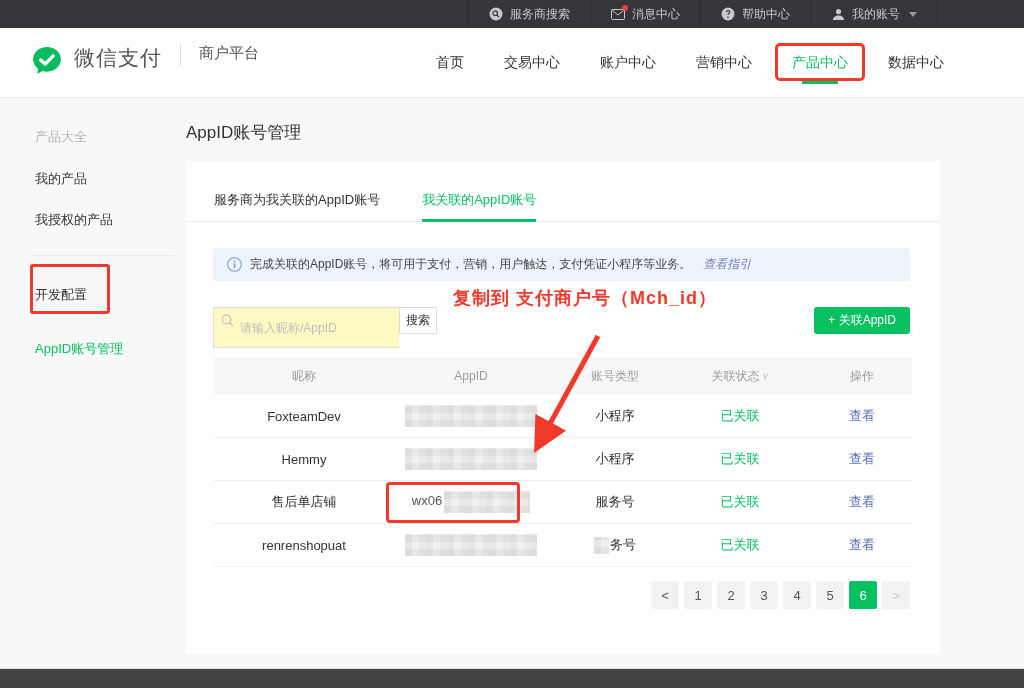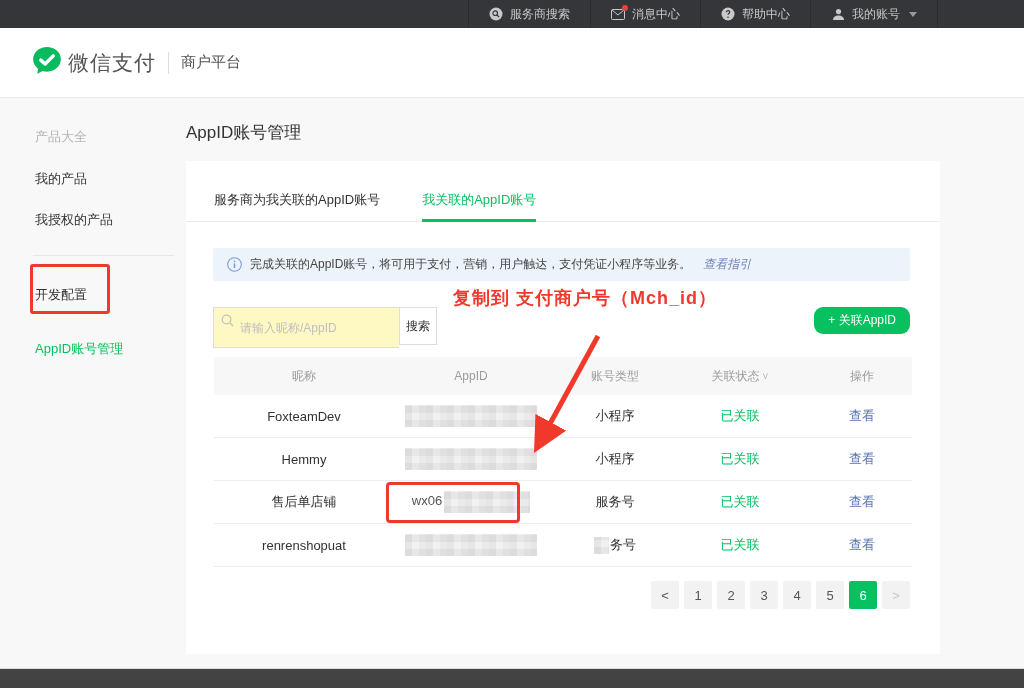--- a/index.html
+++ b/index.html
@@ -10,21 +10,21 @@
   .topbar { height:28px; background:#35363a; display:flex; justify-content:flex-end; padding-right:86px; }
   .topbar-item { display:flex; align-items:center; gap:7px; padding:0 20px; font-size:12px; color:#c9c9c9; border-left:1px solid #2a2b2e; cursor:pointer; }
   .topbar-item:last-child { border-right:1px solid #2a2b2e; }
   .tb-icon { position:relative; width:14px; height:14px; display:inline-flex; align-items:center; justify-content:center; }
   .tb-icon svg { display:block; }
   .tb-dot { position:absolute; top:-2px; right:-3px; width:6px; height:6px; background:#e64340; border-radius:50%; }
   .tb-caret { width:0; height:0; border-left:4px solid transparent; border-right:4px solid transparent; border-top:5px solid #9a9a9c; margin-left:2px; }
 
   
   .header { height:70px; background:#fff; border-bottom:1px solid #e9e9e9; display:flex; align-items:center; justify-content:space-between; padding:0 76px 0 30px; }
-  .brand { display:flex; align-items:center; gap:4px; }
+  .brand { display:flex; align-items:flex-start; gap:10px; }
   .brand-name { font-size:21px; color:#555; letter-spacing:1px; }
   .brand-sep { width:1px; height:22px; background:#ddd; margin:0 8px; }
   .portal { font-size:15px; color:#555; }
   .nav { display:flex; gap:32px; align-items:center; }
   .nav-item { font-size:14px; color:#333; cursor:pointer; position:relative; padding:6px 4px; text-decoration:none; }
   .nav-item.active { color:#07c160; }
   .nav-item.active .nav-underline { position:absolute; left:14px; right:14px; bottom:-6px; height:3px; background:#07c160; }
 
   
   .red-box { position:absolute; border:3px solid #f0392b; border-radius:5px; pointer-events:none; }
@@ -54,22 +54,22 @@
   .info-icon { flex:none; margin-right:8px; display:inline-flex; }
   .banner-text { font-size:12px; color:#454545; }
   .banner-link { font-size:12px; color:#7182b8; margin-left:12px; text-decoration:none; cursor:pointer;font-style:italic; }
 
   
   .toolbar { margin:26px 30px 0 27px; height:27px; display:flex; align-items:center; position:relative; }
   .searchbox { display:flex; height:27px; }
   .search-input { width:186px; height:41px; border:1px solid #ddd; border-right:none; font-size:12px; color:#333; padding:0 8px 0 26px; outline:none; background:#fef9c3; }
   .search-input::placeholder { color:#bfbfbf; }
   .search-icon-wrap { position:absolute; left:8px; top:6px; pointer-events:none; }
-  .search-btn { width:38px; height:38px; border:1px solid #ddd; background:#fff; font-size:12px; color:#333; cursor:pointer; }
-  .add-btn { margin-left:auto; height:27px; padding:0 14px; background:#07c160; color:#fff; font-size:12px; border:none; border-radius:9px; cursor:pointer; }
+  .search-btn { width:38px; height:27px; border:1px solid #ddd; background:#fff; font-size:12px; color:#333; cursor:pointer; }
+  .add-btn { margin-left:auto; height:27px; padding:0 14px; background:#07c160; color:#fff; font-size:12px; border:none; border-radius:3px; cursor:pointer; }
 
   
   .table { margin:23px 28px 0 28px; }
   .thead, .trow { display:grid; grid-template-columns:166px 168px 120px 130px 1fr; align-items:center; }
   .thead { height:38px; background:#f7f7f7; font-size:12px; color:#9b9b9b; }
   .thead > div, .trow > div { padding-left:14px;text-align:center; }
   .trow { height:43px; border-bottom:1px solid #ededed; font-size:13px; color:#333; position:relative; }
   .col-caret { font-size:10px; color:#b5b5b5; margin-left:3px; }
   .status-ok { color:#07c160; }
   .action-link { color:#5a74b7; text-decoration:none; cursor:pointer; }
@@ -148,20 +148,32 @@
     <span>
       <svg width="34" height="34" viewBox="0 0 24 24">
           <path d="M12 2.2C6.6 2.2 2.2 6 2.2 10.8c0 2.7 1.4 5.1 3.5 6.7l-.6 3.5 3.9-1.9c.9.3 1.9.4 3 .4 5.4 0 9.8-3.8 9.8-8.7S17.4 2.2 12 2.2z" fill="#09bb5f"></path>
           <path d="M7.6 11.4l3.1 2.7 5.7-5.7" fill="none" stroke="#fff" stroke-width="2.4" stroke-linecap="round" stroke-linejoin="round"></path>
         </svg>
     </span>
     <span class="brand-name">微信支付</span>
     <span class="brand-sep"></span>
     <span class="portal">商户平台</span>
   </div>
+  <nav class="nav">
+    <a class="nav-item"><span>首页</span></a>
+    <a class="nav-item"><span>交易中心</span></a>
+    <a class="nav-item"><span>账户中心</span></a>
+    <a class="nav-item"><span>营销中心</span></a>
+    <a class="nav-item active">
+      <span class="red-box nav-red-box"></span>
+      <span>产品中心</span>
+      <span class="nav-underline"></span>
+    </a>
+    <a class="nav-item"><span>数据中心</span></a>
+  </nav>
 </div>
 
 <div class="content">
   <aside class="sidebar">
     <div class="side-section">产品大全</div>
     <div class="side-item"><span>我的产品</span></div>
     <div class="side-item"><span>我授权的产品</span></div>
     <div class="side-divider"></div>
     <div class="side-item">
       <span class="red-box side-red-box"></span>

